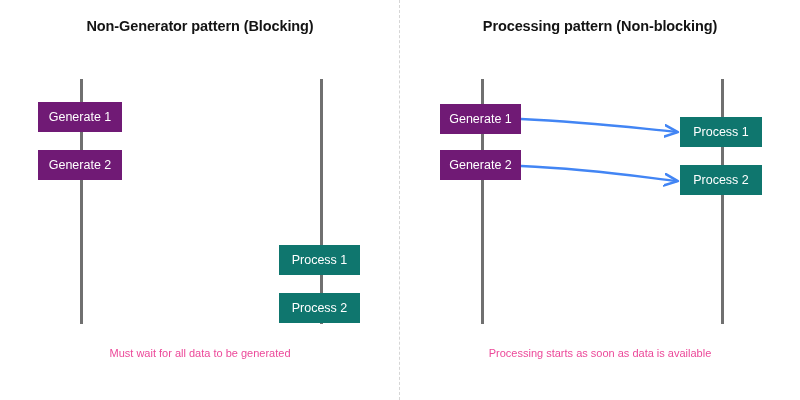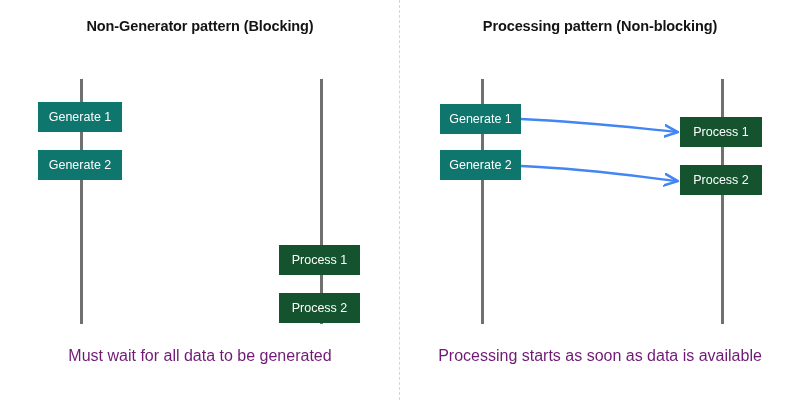--- a/index.html
+++ b/index.html
@@ -39,23 +39,23 @@
     color: #141414;
     letter-spacing: -0.1px;
   }
 
   .panel-caption {
     position: absolute;
     top: 343px;
     left: 0;
     width: 400px;
     text-align: center;
-    font-size: 16px;
+    font-size: 11px;
     font-weight: normal;
-    color: #701a75;
+    color: #ec4899;
   }
 
   .lifeline {
     position: absolute;
     width: 3px;
     background: #707070;
     top: 75px;
     height: 245px;
   }
 
@@ -63,22 +63,22 @@
     position: absolute;
     height: 30px;
     display: flex;
     align-items: center;
     justify-content: center;
     color: #ffffff;
     font-size: 12.5px;
     box-sizing: border-box;
     white-space: nowrap;
   }
-  .node.green  { background: #0f766e; }
-  .node.orange { background: #14532d; }
+  .node.green  { background: #701a75; }
+  .node.orange { background: #0f766e; }
 
   .arrow-layer {
     position: absolute;
     left: 0;
     top: 0;
     width: 400px;
     height: 400px;
     pointer-events: none;
   }
 

